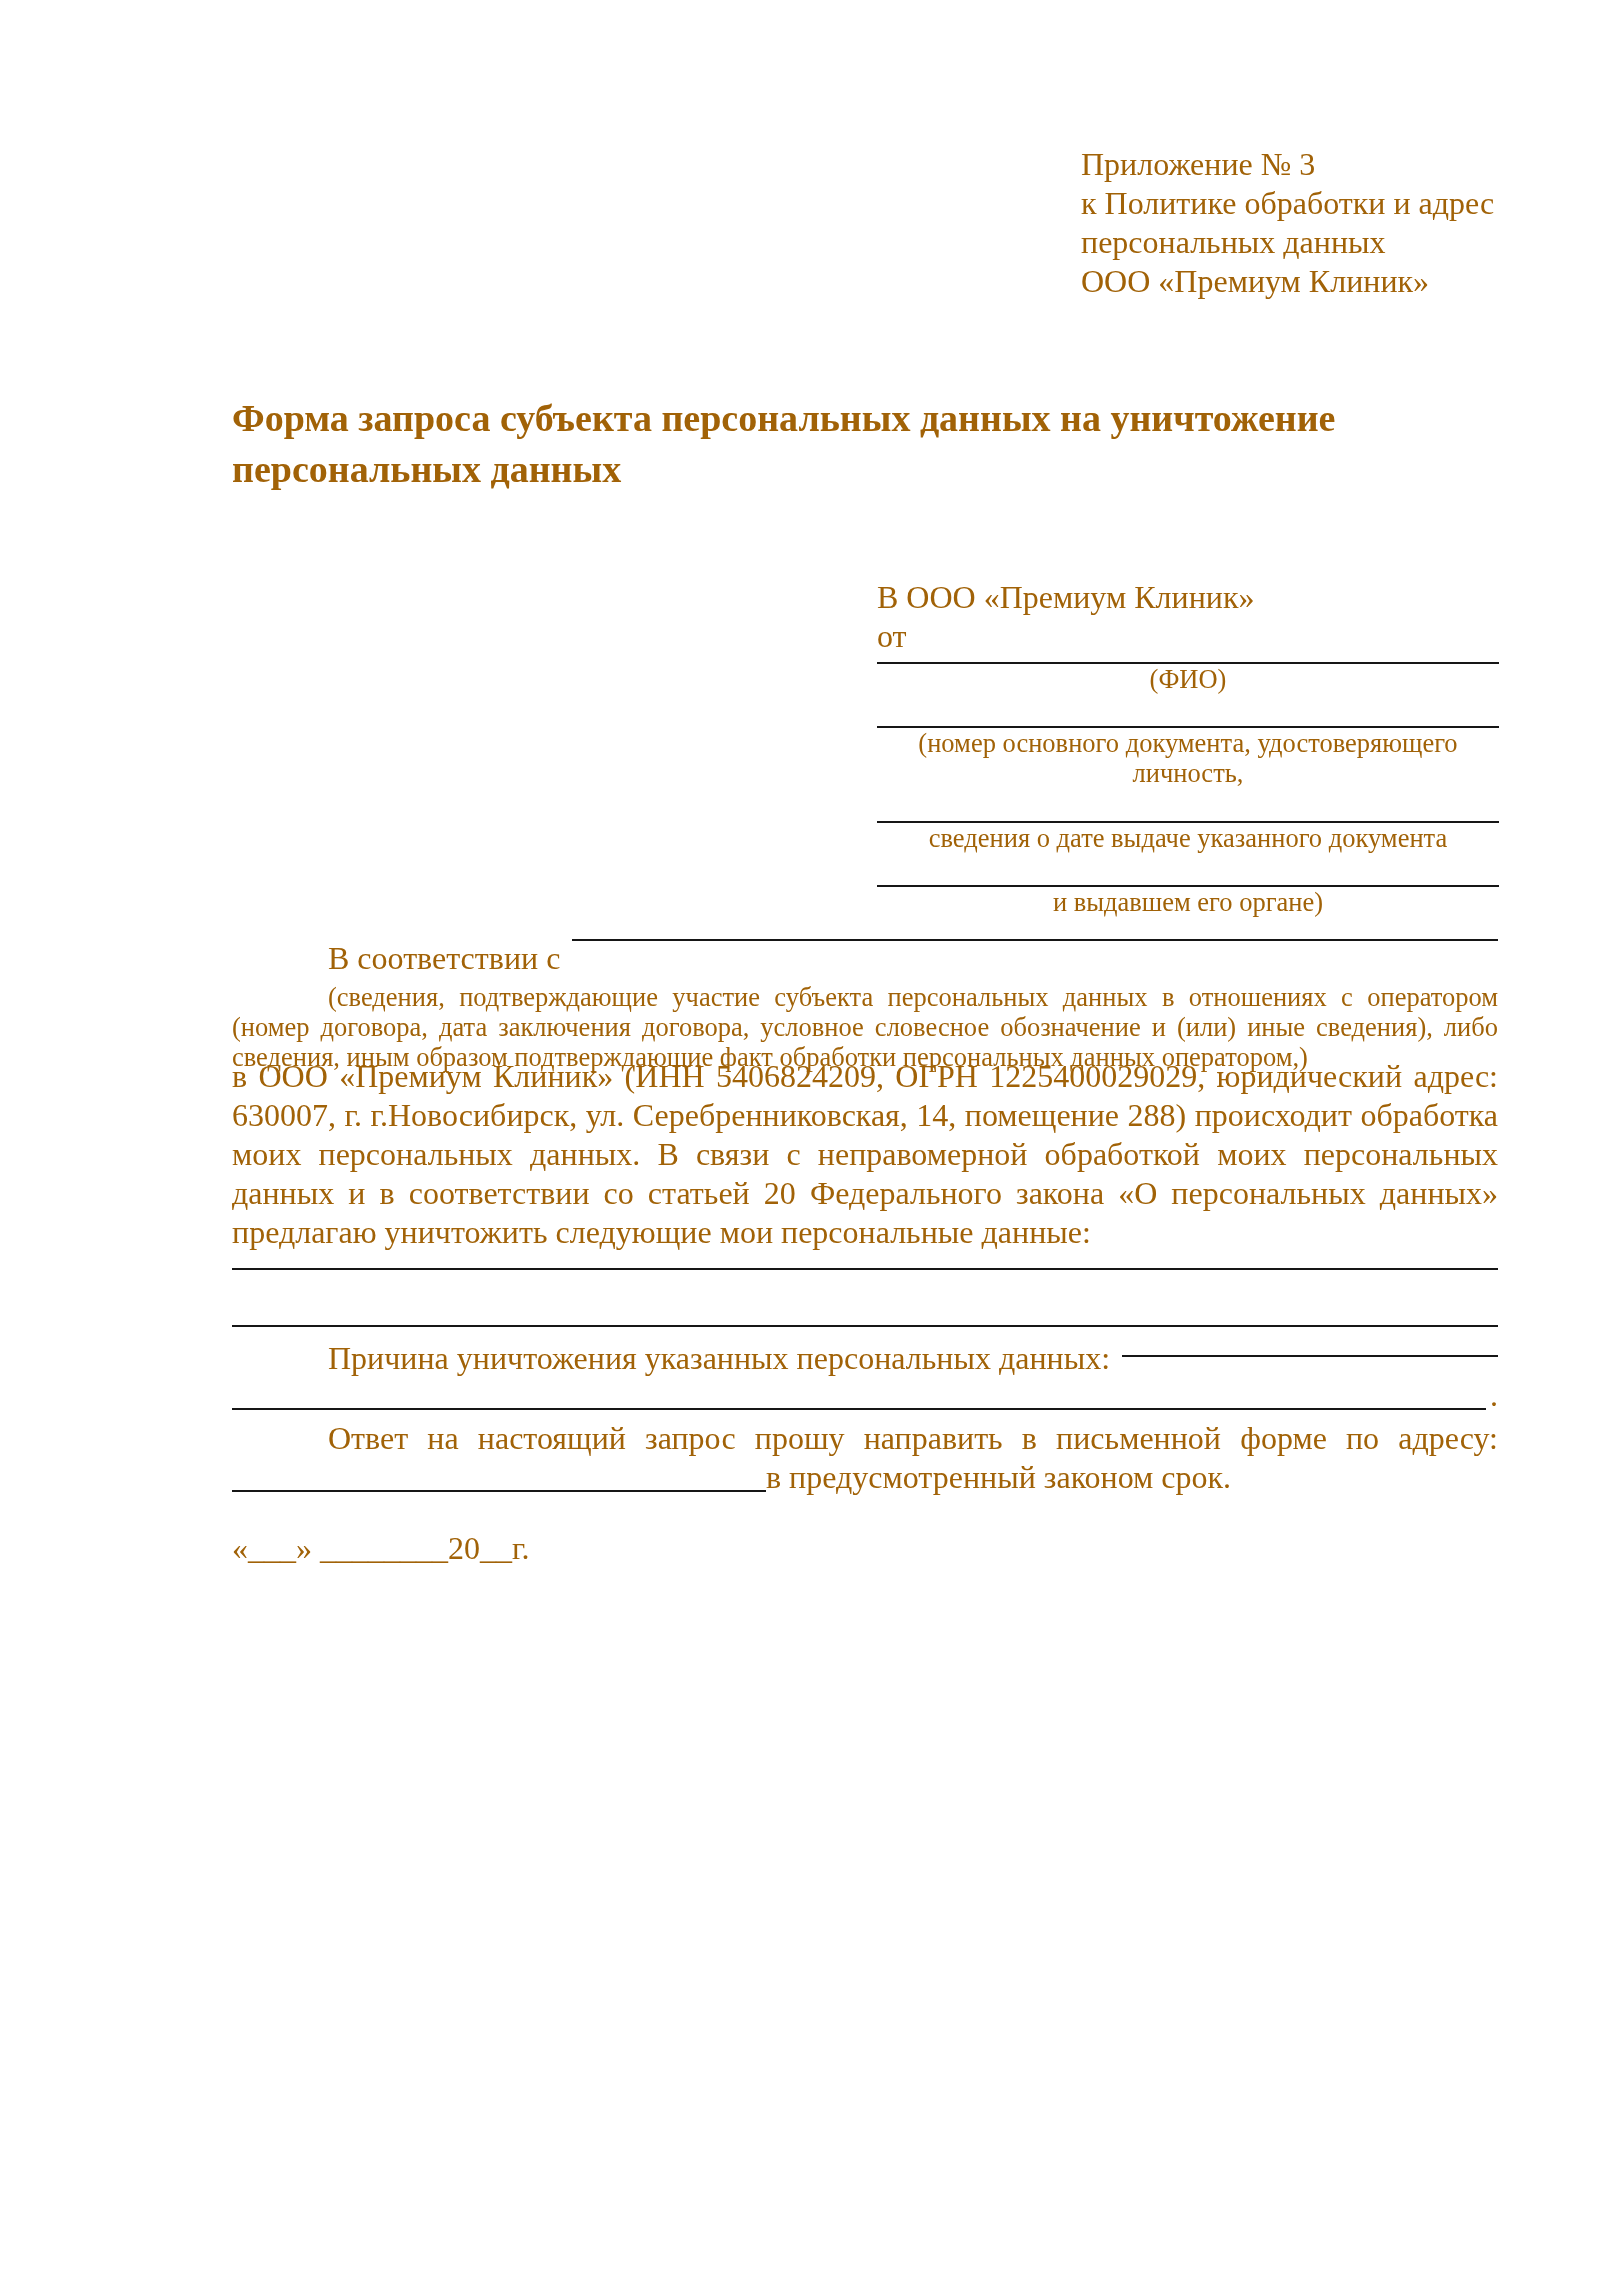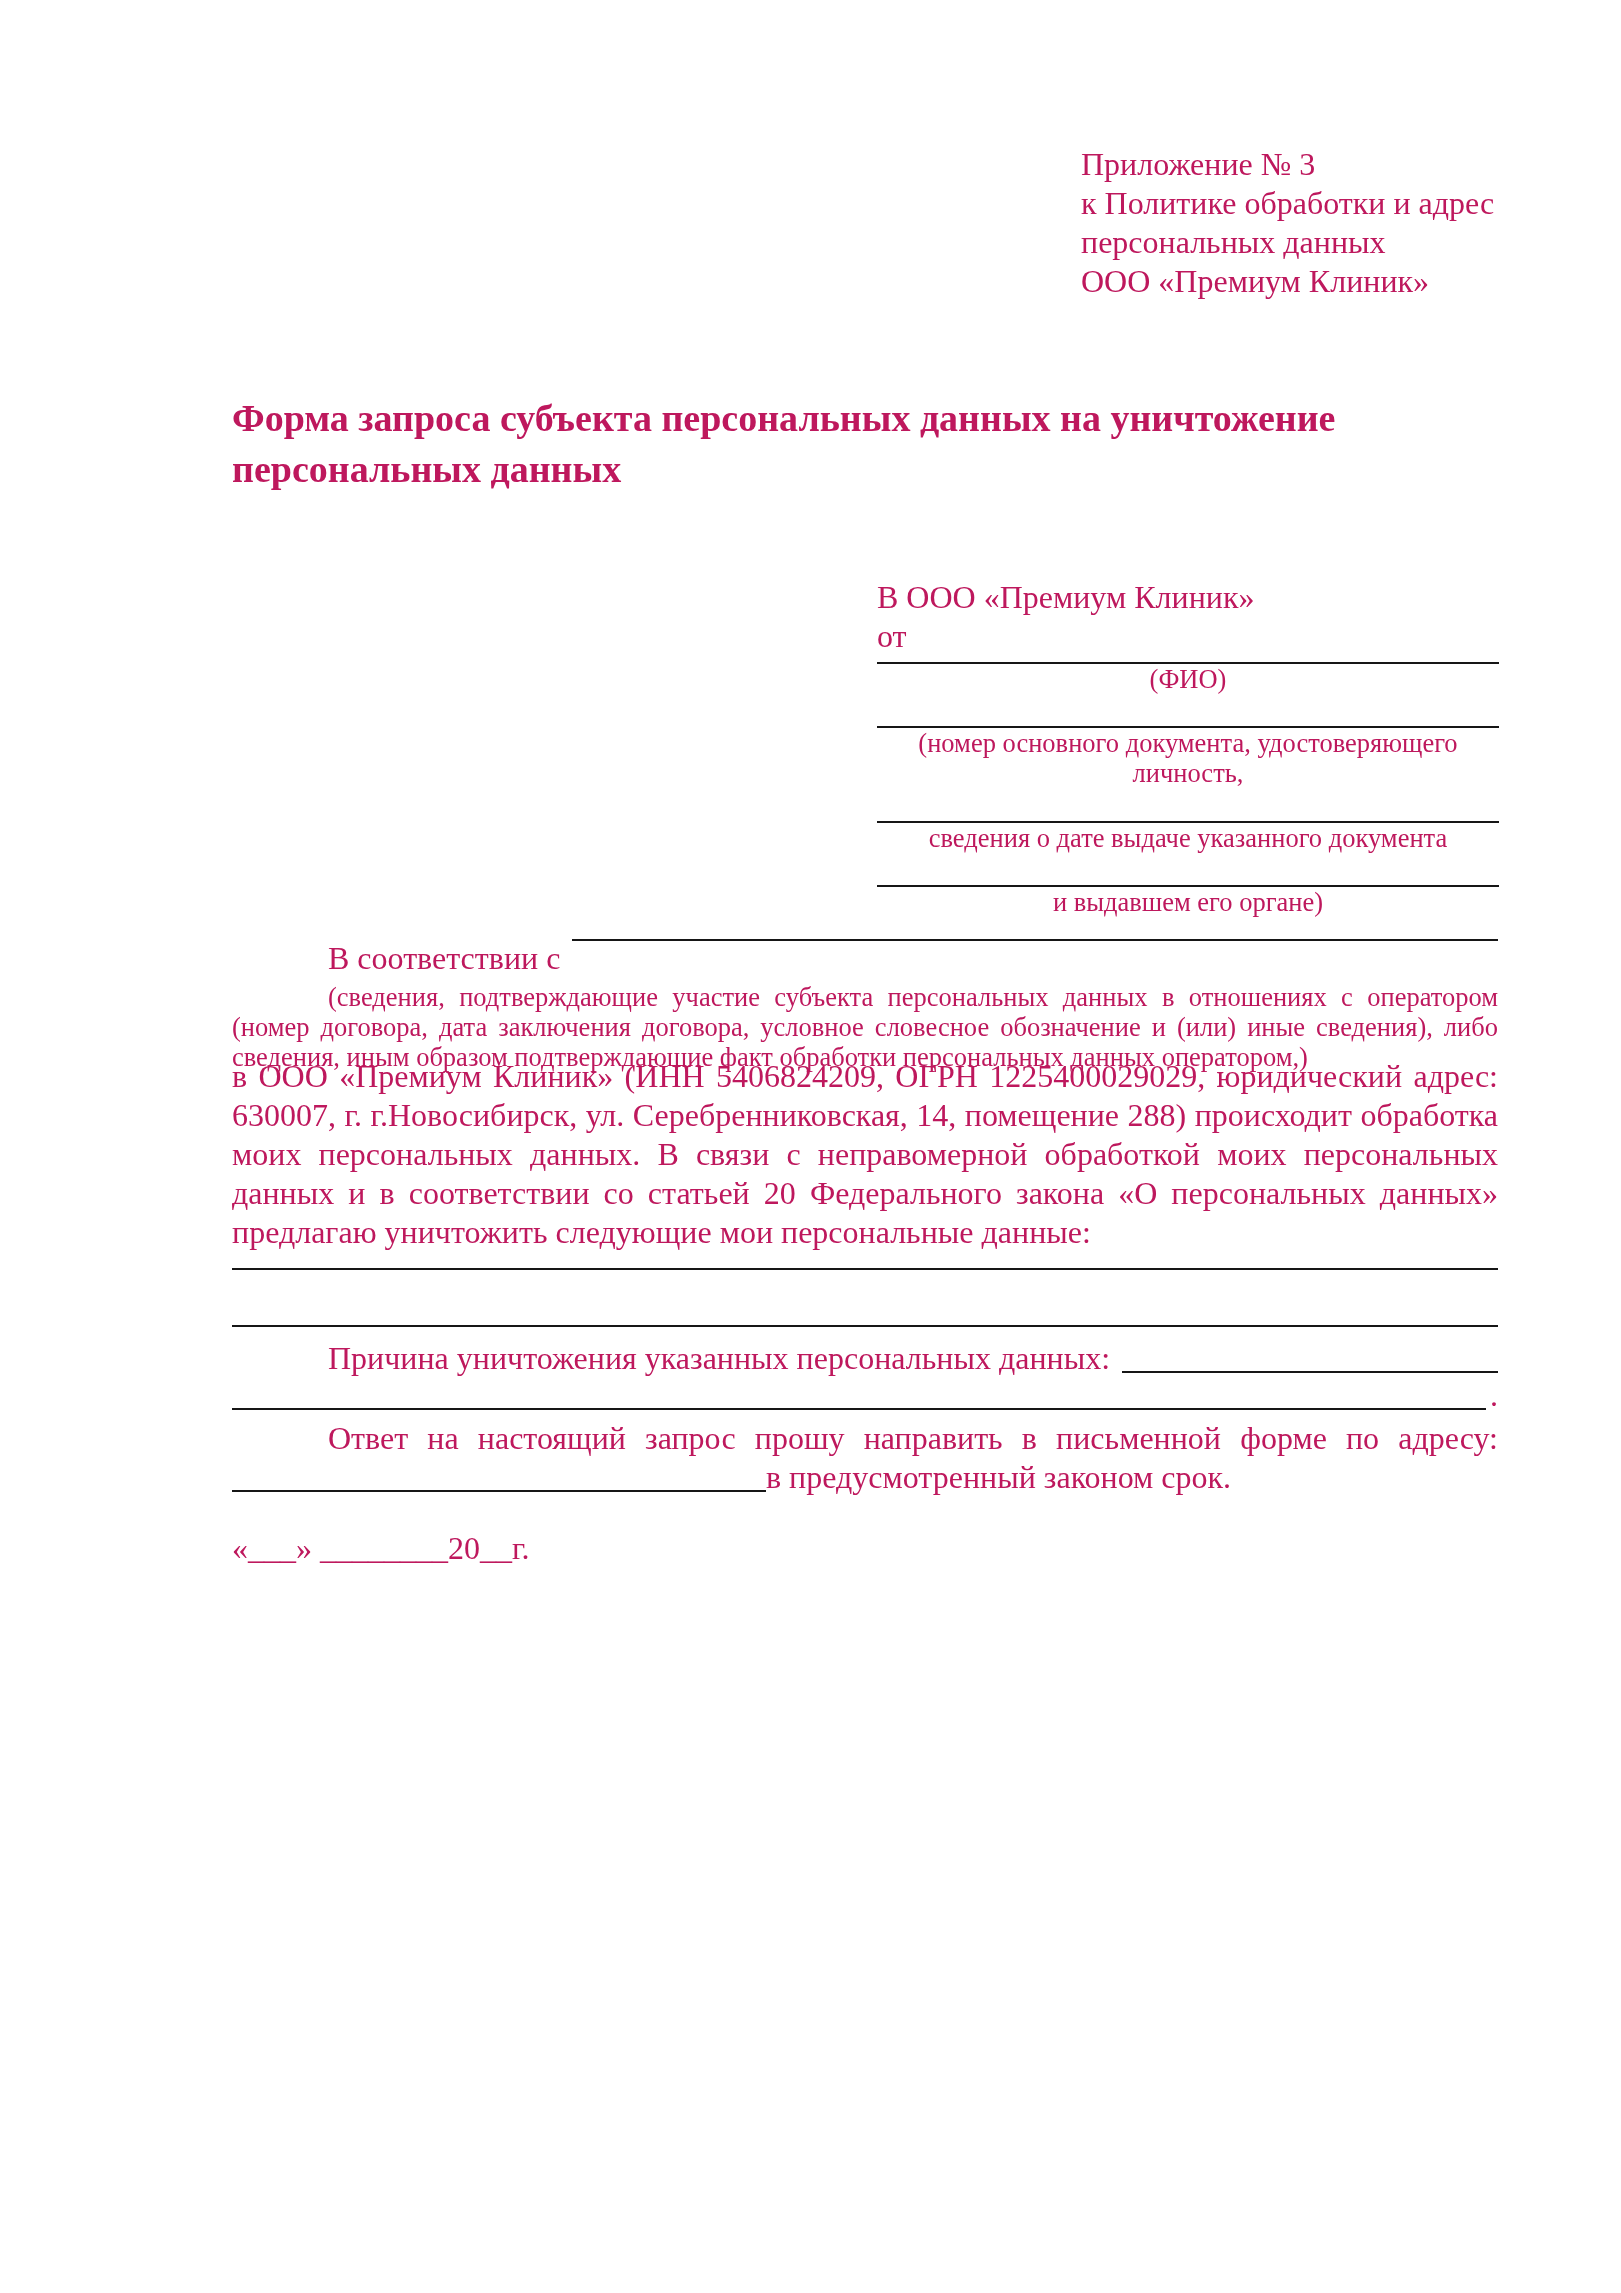--- a/index.html
+++ b/index.html
@@ -1,21 +1,21 @@
 <!DOCTYPE html>
 <html lang="ru"><head>
 <meta charset="utf-8">
 <style>
   html,body{margin:0;padding:0;background:#8a8a8a;}
   .page{
     position:relative;
     width:1621px;height:2294px;
     margin:0 auto;
     background:#ffffff;
-    color:#be185d;
+    color:#a16207;
     font-family:"Liberation Serif","DejaVu Serif",serif;
     overflow:hidden;
   }
   .abs{position:absolute;}
   .bodytext{font-size:32px;line-height:39px;}
   .smalltext{font-size:26.5px;line-height:30px;}
 
   
   .header-note{left:1081px;top:145px;font-size:32px;line-height:39px;}
 
@@ -38,21 +38,21 @@
   .r1{top:1268px;}
   .r2{top:1325px;}
 
   .accordance-row{left:232px;top:939px;width:1266px;display:flex;align-items:flex-start;}
   .accordance-row .lead{margin-left:96px;margin-right:11.8px;white-space:nowrap;}
 
   .small-note{left:232px;top:982px;width:1266px;text-align:justify;text-indent:96px;}
 
   .body-par{left:232px;top:1057px;width:1266px;text-align:justify;}
 
-  .reason-row{left:232px;top:1339px;width:1266px;display:flex;align-items:flex-end;}
+  .reason-row{left:232px;top:1339px;width:1266px;display:flex;align-items:center;}
   .reason-row .lead{margin-left:96px;margin-right:11.8px;white-space:nowrap;}
 
   .period-row{left:232px;top:1376px;width:1266px;display:flex;align-items:flex-end;}
   .period-row .dot{margin-left:3.9px;}
 
   .response-line1{
     left:232px;top:1419px;width:1266px;
     text-indent:96px;text-align:justify;text-align-last:justify;
   }
   .response-line2{left:232px;top:1458px;width:1266px;display:flex;align-items:flex-end;}

